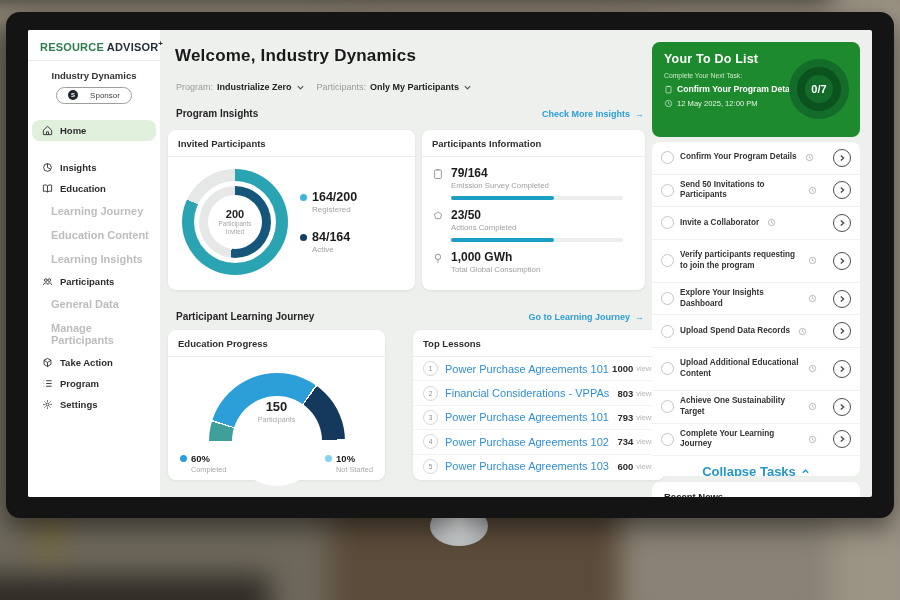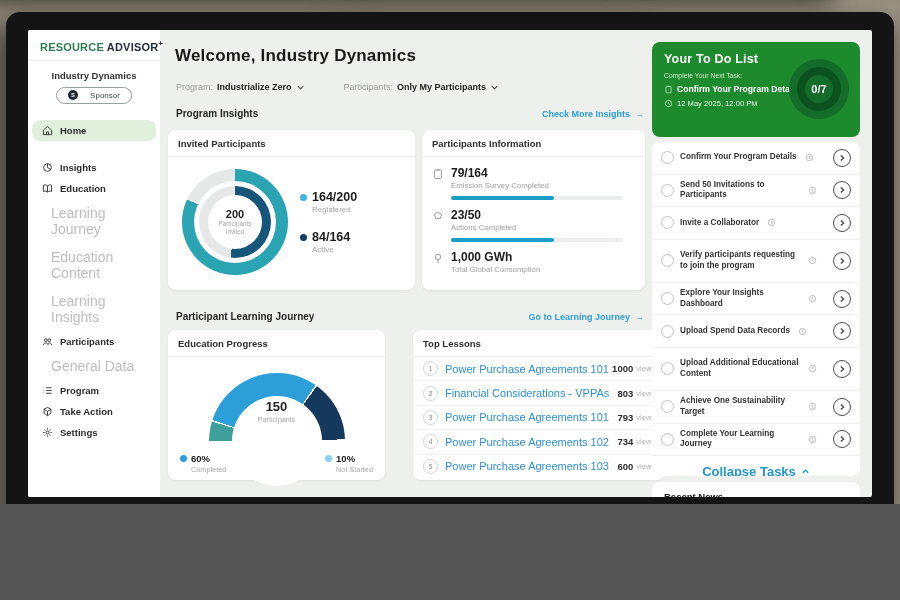--- a/index.html
+++ b/index.html
@@ -1,16 +1,16 @@
 <!DOCTYPE html>
 <html><head>
 <meta charset="utf-8">
 <style>
   html,body{margin:0;padding:0;background:#555;}
-  .stage{position:relative;width:900px;height:504px;overflow:hidden;
+  .stage{position:relative;width:900px;height:600px;overflow:hidden;
          font-family:"Liberation Sans",sans-serif;background:#7a7365;}
   
   .bg{position:absolute;inset:0;overflow:hidden;}
   .bg div{position:absolute;filter:blur(14px);}
   
   .stand{position:absolute;left:430px;top:506px;width:58px;height:40px;border-radius:50%;
          background:radial-gradient(circle at 50% 35%,#f5f6f6,#c3c7c9 60%,#9fa4a6);z-index:1;}
   .bezel{position:absolute;left:6px;top:12px;width:888px;height:506px;background:#141414;
          border-radius:14px;box-shadow:0 10px 26px rgba(0,0,0,.5);z-index:2;}
   .screen{position:absolute;left:28px;top:30px;width:844px;height:467px;background:#eef0ee;
@@ -22,25 +22,25 @@
   .org{text-align:center;font-size:9.5px;font-weight:700;color:#333;margin-top:9px;}
   .sponsor{margin:6px auto 6px;width:62px;border:1px solid #9aa0a0;border-radius:11px;
            padding:2.5px 6px;display:flex;align-items:center;gap:12px;justify-content:center;background:#fff;}
   .sponsor .dot{width:10px;height:10px;border-radius:50%;background:#20262b;color:#fff;font-size:6px;
                 display:grid;place-items:center;font-weight:700;}
   .sponsor .lbl{font-size:8px;color:#444;}
   .nav{margin-top:4px;}
   .nav-item{display:flex;align-items:center;gap:7px;padding:5px 8px 5px 14px;font-size:9.5px;
             font-weight:700;color:#2c2c2c;cursor:pointer;}
   .nav-item.active{background:#e1f0dd;border-radius:8px;margin:16px 4px;padding-left:10px;}
-  .nav-item.sub{padding:6px 8px 6px 23px;color:#bdbdbd;font-weight:400;font-size:14px;}
+  .nav-item.sub{padding:6px 8px 6px 23px;color:#bdbdbd;font-weight:700;font-size:11px;}
   .nav-item svg{flex:0 0 auto;stroke:#2c2c2c;fill:none;stroke-width:1.3;}
   
   .pg-title{position:absolute;left:147px;top:16px;font-size:17px;font-weight:800;color:#191919;letter-spacing:.2px;}
-  .filters{position:absolute;left:148px;top:52px;display:flex;gap:39px;align-items:center;}
+  .filters{position:absolute;left:148px;top:52px;display:flex;gap:12px;align-items:center;}
   .f-group{display:flex;align-items:center;gap:4px;cursor:pointer;}
   .f-label{font-size:9px;color:#9a9a9a;}
   .f-value{font-size:9px;font-weight:700;color:#222;}
   .sec-head{position:absolute;left:148px;width:468px;display:flex;justify-content:space-between;align-items:center;}
   .sec-head h2{margin:0;font-size:10px;font-weight:800;color:#262626;}
   .sec-link{font-size:9px;font-weight:700;color:#2e9ed6;display:flex;align-items:center;gap:5px;cursor:pointer;}
   .card{position:absolute;background:#fff;border-radius:8px;box-shadow:0 1px 3px rgba(0,0,0,.07);}
   .card-title{font-size:9.5px;font-weight:700;color:#2e2e2e;padding:8px 10px 7px;border-bottom:1px solid #ededed;}
   
   .inv-body{display:flex;align-items:center;gap:12px;padding:12px 8px 10px 14px;}
@@ -176,33 +176,36 @@
           <svg width="11" height="11" viewBox="0 0 16 16">
               <circle cx="5.5" cy="6" r="2"></circle>
               <circle cx="10.5" cy="6" r="2"></circle>
               <path d="M2 13c.5-2 2-3 3.5-3s3 1 3.5 3M8.5 11.4c.6-.9 1.5-1.4 2.5-1.4 1.5 0 2.6 1 3 3"></path>
             </svg>
           <span>Participants</span>
         </div>
         <div class="nav-item sub">
           <span>General Data</span>
         </div>
+        <div class="nav-item sub">
+          <span>Manage Participants</span>
+        </div>
+        <div class="nav-item">
+          <svg width="11" height="11" viewBox="0 0 16 16">
+              <path d="M8 2l5 2.6v6L8 14l-5-3.4v-6Z"></path>
+              <path d="M8 8l5-3.4M8 8 3 4.6M8 8v6"></path>
+            </svg>
+          <span>Take Action</span>
+        </div>
         <div class="nav-item">
           <svg width="11" height="11" viewBox="0 0 16 16">
               <path d="M6 4h8M6 8h8M6 12h8"></path>
               <path d="M2.5 4h.6M2.5 8h.6M2.5 12h.6"></path>
             </svg>
           <span>Program</span>
-        </div>
-        <div class="nav-item">
-          <svg width="11" height="11" viewBox="0 0 16 16">
-              <path d="M8 2l5 2.6v6L8 14l-5-3.4v-6Z"></path>
-              <path d="M8 8l5-3.4M8 8 3 4.6M8 8v6"></path>
-            </svg>
-          <span>Take Action</span>
         </div>
         <div class="nav-item">
           <svg width="11" height="11" viewBox="0 0 16 16">
               <circle cx="8" cy="8" r="2.2"></circle>
               <path d="M8 1.8v2M8 12.2v2M1.8 8h2M12.2 8h2M3.6 3.6l1.4 1.4M11 11l1.4 1.4M12.4 3.6 11 5M5 11l-1.4 1.4"></path>
             </svg>
           <span>Settings</span>
         </div>
       </div>
     </div>

